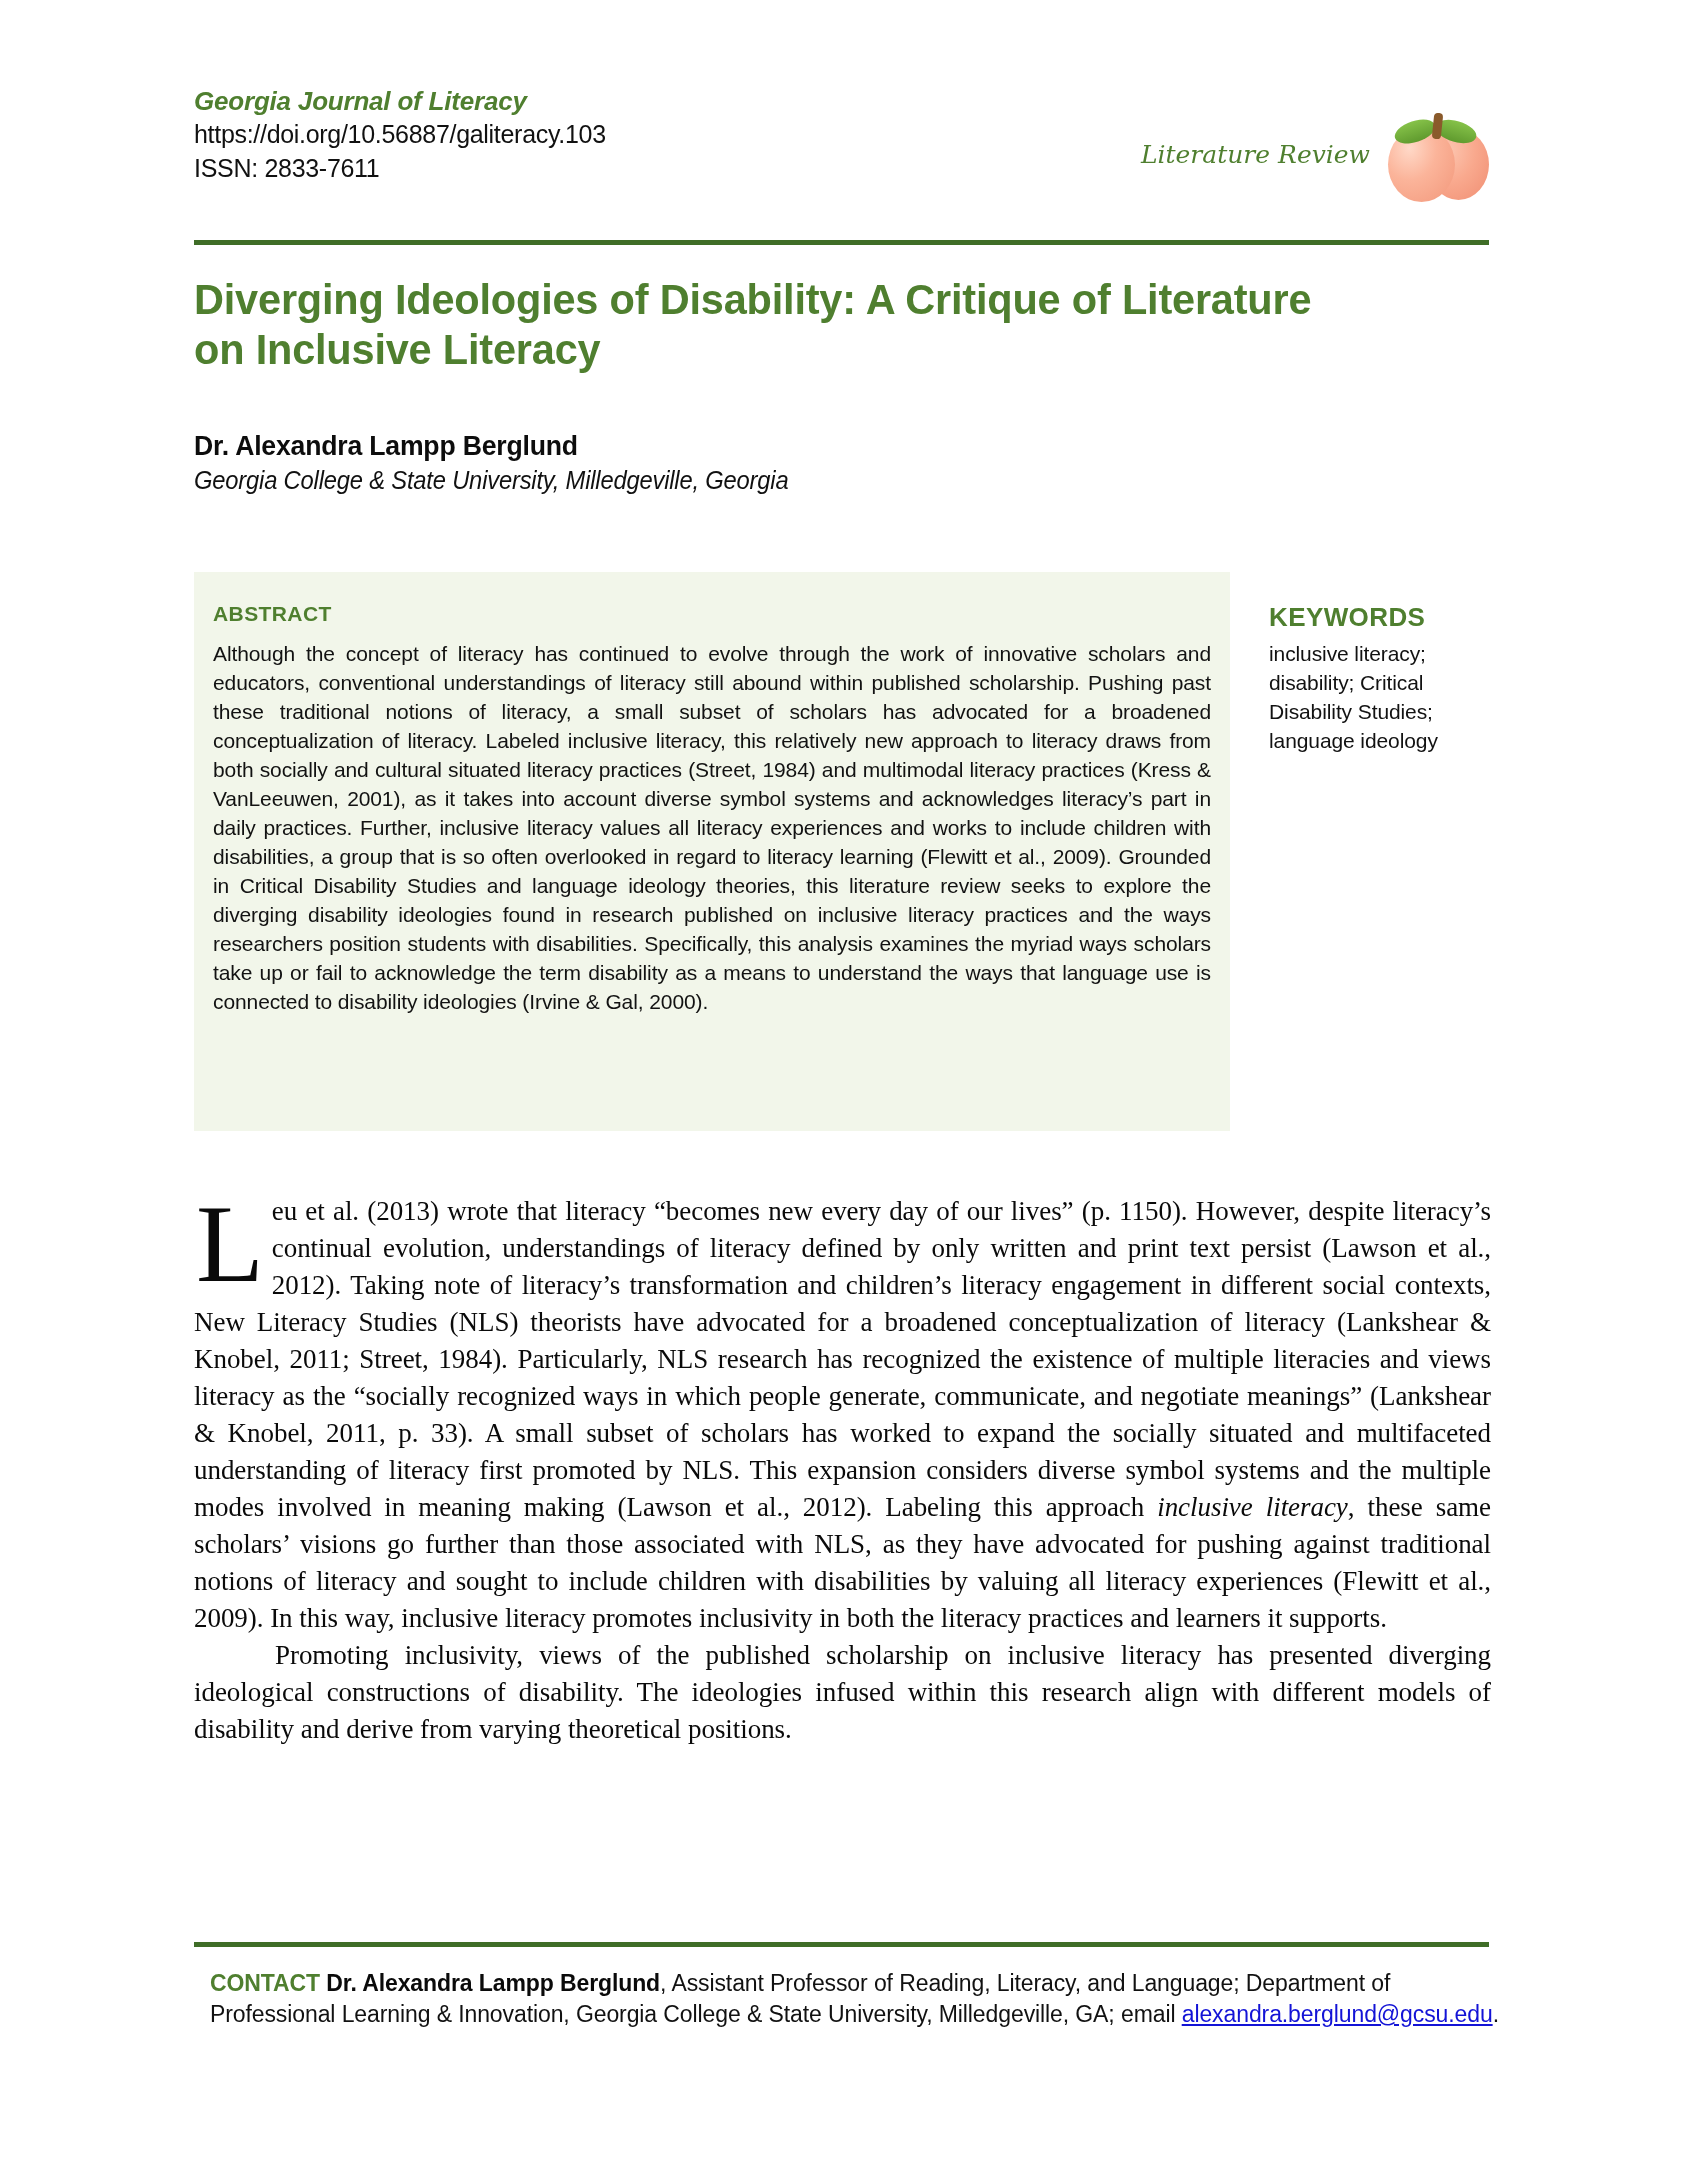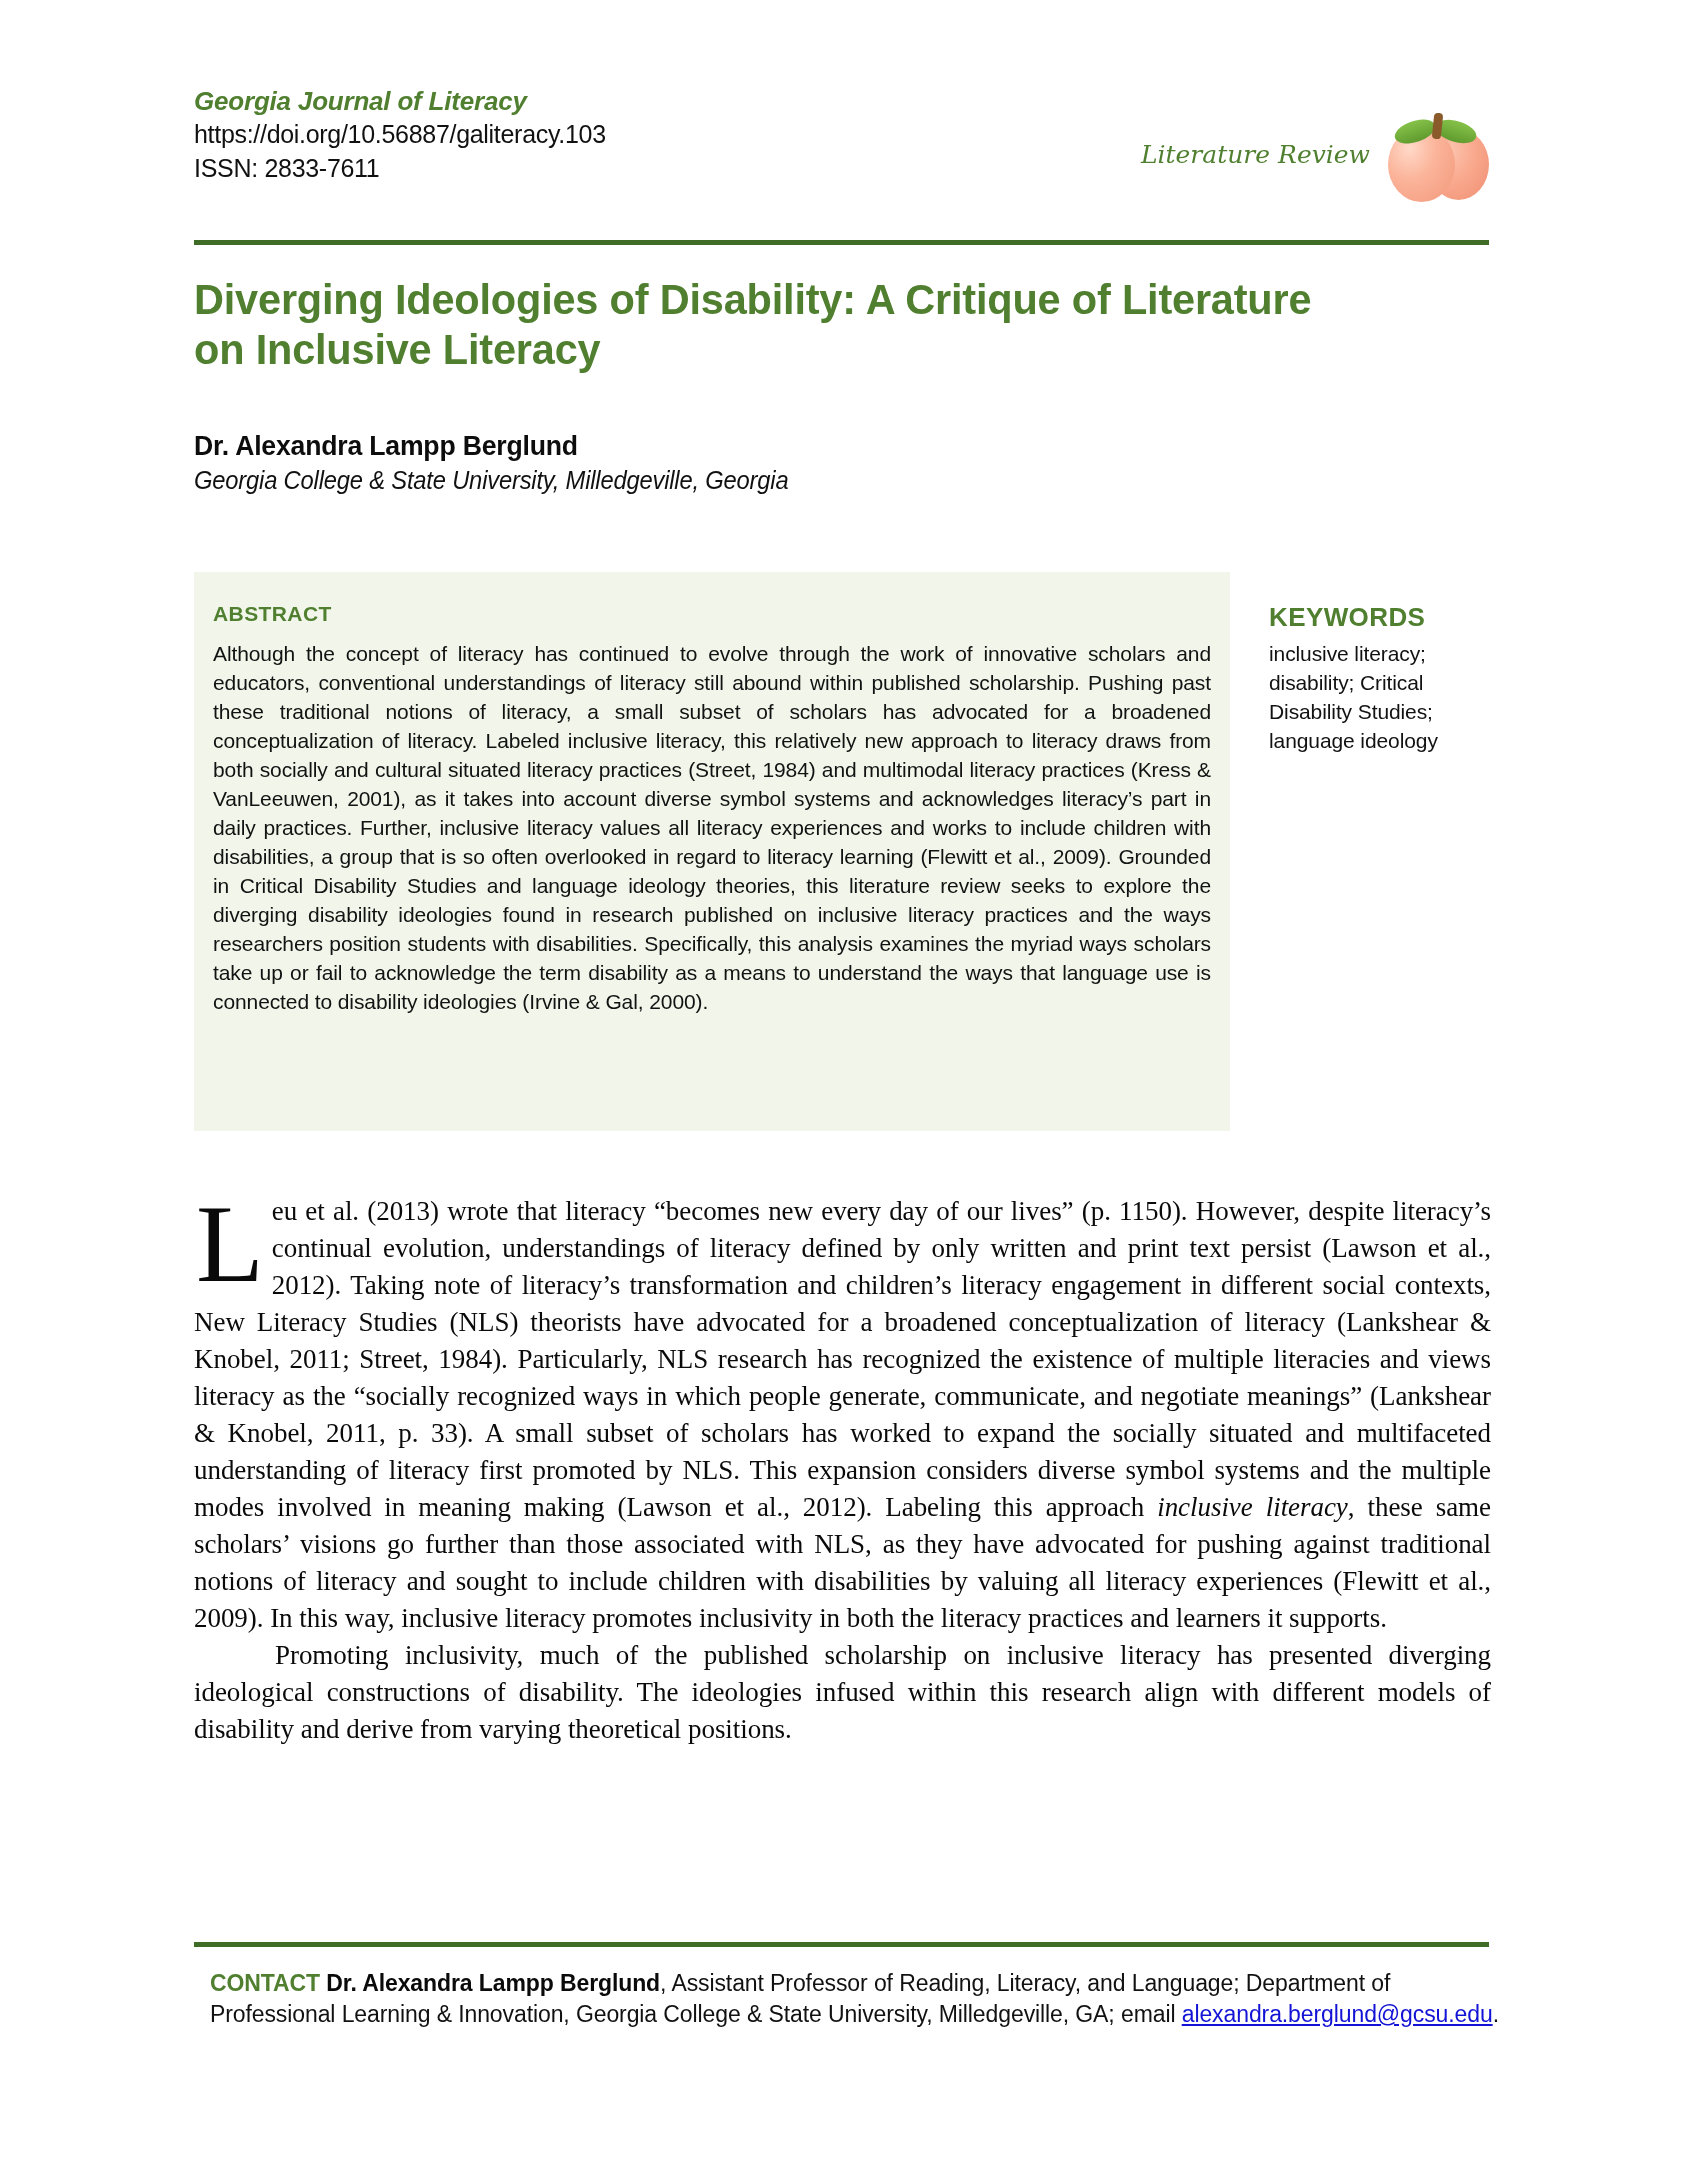--- a/index.html
+++ b/index.html
@@ -305,21 +305,21 @@
   <div class="abstract-label">ABSTRACT</div>
   <div class="abstract-text">Although the concept of literacy has continued to evolve through the work of innovative scholars and educators, conventional understandings of literacy still abound within published scholarship. Pushing past these traditional notions of literacy, a small subset of scholars has advocated for a broadened conceptualization of literacy. Labeled inclusive literacy, this relatively new approach to literacy draws from both socially and cultural situated literacy practices (Street, 1984) and multimodal literacy practices (Kress &amp; VanLeeuwen, 2001), as it takes into account diverse symbol systems and acknowledges literacy’s part in daily practices. Further, inclusive literacy values all literacy experiences and works to include children with disabilities, a group that is so often overlooked in regard to literacy learning (Flewitt et al., 2009). Grounded in Critical Disability Studies and language ideology theories, this literature review seeks to explore the diverging disability ideologies found in research published on inclusive literacy practices and the ways researchers position students with disabilities. Specifically, this analysis examines the myriad ways scholars take up or fail to acknowledge the term disability as a means to understand the ways that language use is connected to disability ideologies (Irvine &amp; Gal, 2000).</div>
 
   <div class="kw-label">KEYWORDS</div>
   <div class="kw-text">inclusive literacy; disability; Critical Disability Studies; language ideology</div>
 
   <div class="body-wrap">
     <p class="body-p">
       <span class="dropcap">L</span><span>eu et al. (2013) wrote that literacy “becomes new every day of our lives” (p. 1150). However, despite literacy’s continual evolution, understandings of literacy defined by only written and print text persist (Lawson et al., 2012). Taking note of literacy’s transformation and children’s literacy engagement in different social contexts, New Literacy Studies (NLS) theorists have advocated for a broadened conceptualization of literacy (Lankshear &amp; Knobel, 2011; Street, 1984). Particularly, NLS research has recognized the existence of multiple literacies and views literacy as the “socially recognized ways in which people generate, communicate, and negotiate meanings” (Lankshear &amp; Knobel, 2011, p. 33). A small subset of scholars has worked to expand the socially situated and multifaceted understanding of literacy first promoted by NLS. This expansion considers diverse symbol systems and the multiple modes involved in meaning making (Lawson et al., 2012). Labeling this approach </span><em>inclusive literacy</em><span>, these same scholars’ visions go further than those associated with NLS, as they have advocated for pushing against traditional notions of literacy and sought to include children with disabilities by valuing all literacy experiences (Flewitt et al., 2009). In this way, inclusive literacy promotes inclusivity in both the literacy practices and learners it supports.</span>
     </p>
-    <p class="body-p indented">Promoting inclusivity, much of the published scholarship on inclusive literacy has presented diverging ideological constructions of disability. The ideologies infused within this research align with different models of disability and derive from varying theoretical positions.</p>
+    <p class="body-p indented">Promoting inclusivity, views of the published scholarship on inclusive literacy has presented diverging ideological constructions of disability. The ideologies infused within this research align with different models of disability and derive from varying theoretical positions.</p>
   </div>
 
   <div class="rule-bottom"></div>
 
   <div class="contact-block">
     <span class="contact-word">CONTACT</span>
     <span class="contact-name">Dr. Alexandra Lampp Berglund</span><span>, Assistant Professor of Reading, Literacy, and Language; Department of Professional Learning &amp; Innovation, Georgia College &amp; State University, Milledgeville, GA; email </span><a class="email-link" href="#">alexandra.berglund@gcsu.edu</a><span>.</span>
   </div>
 
 </div>

